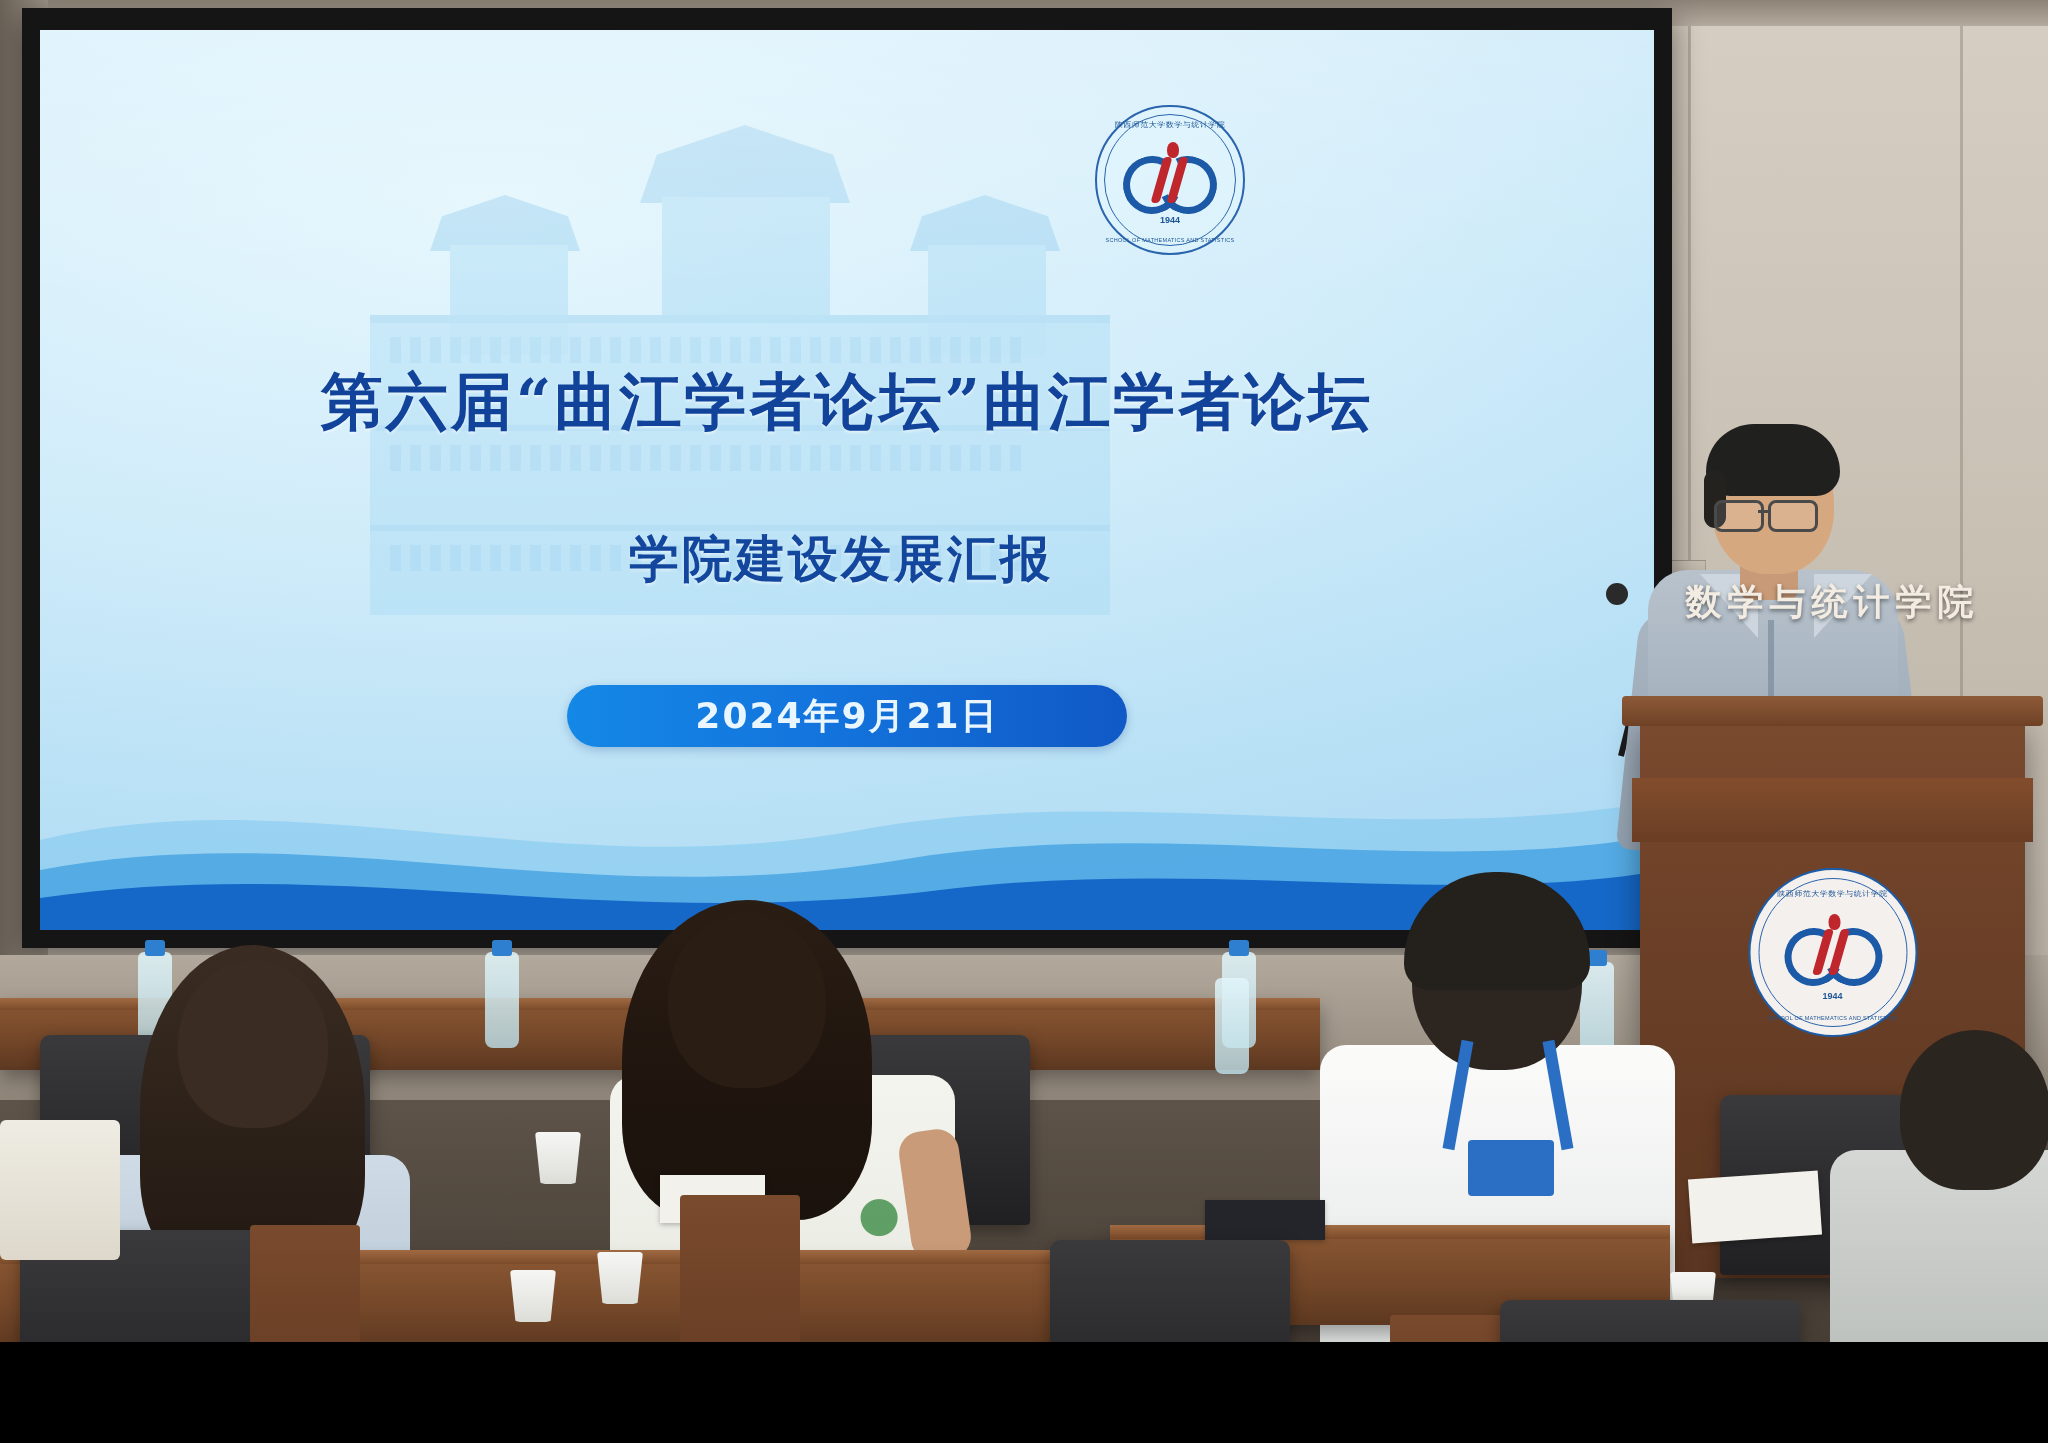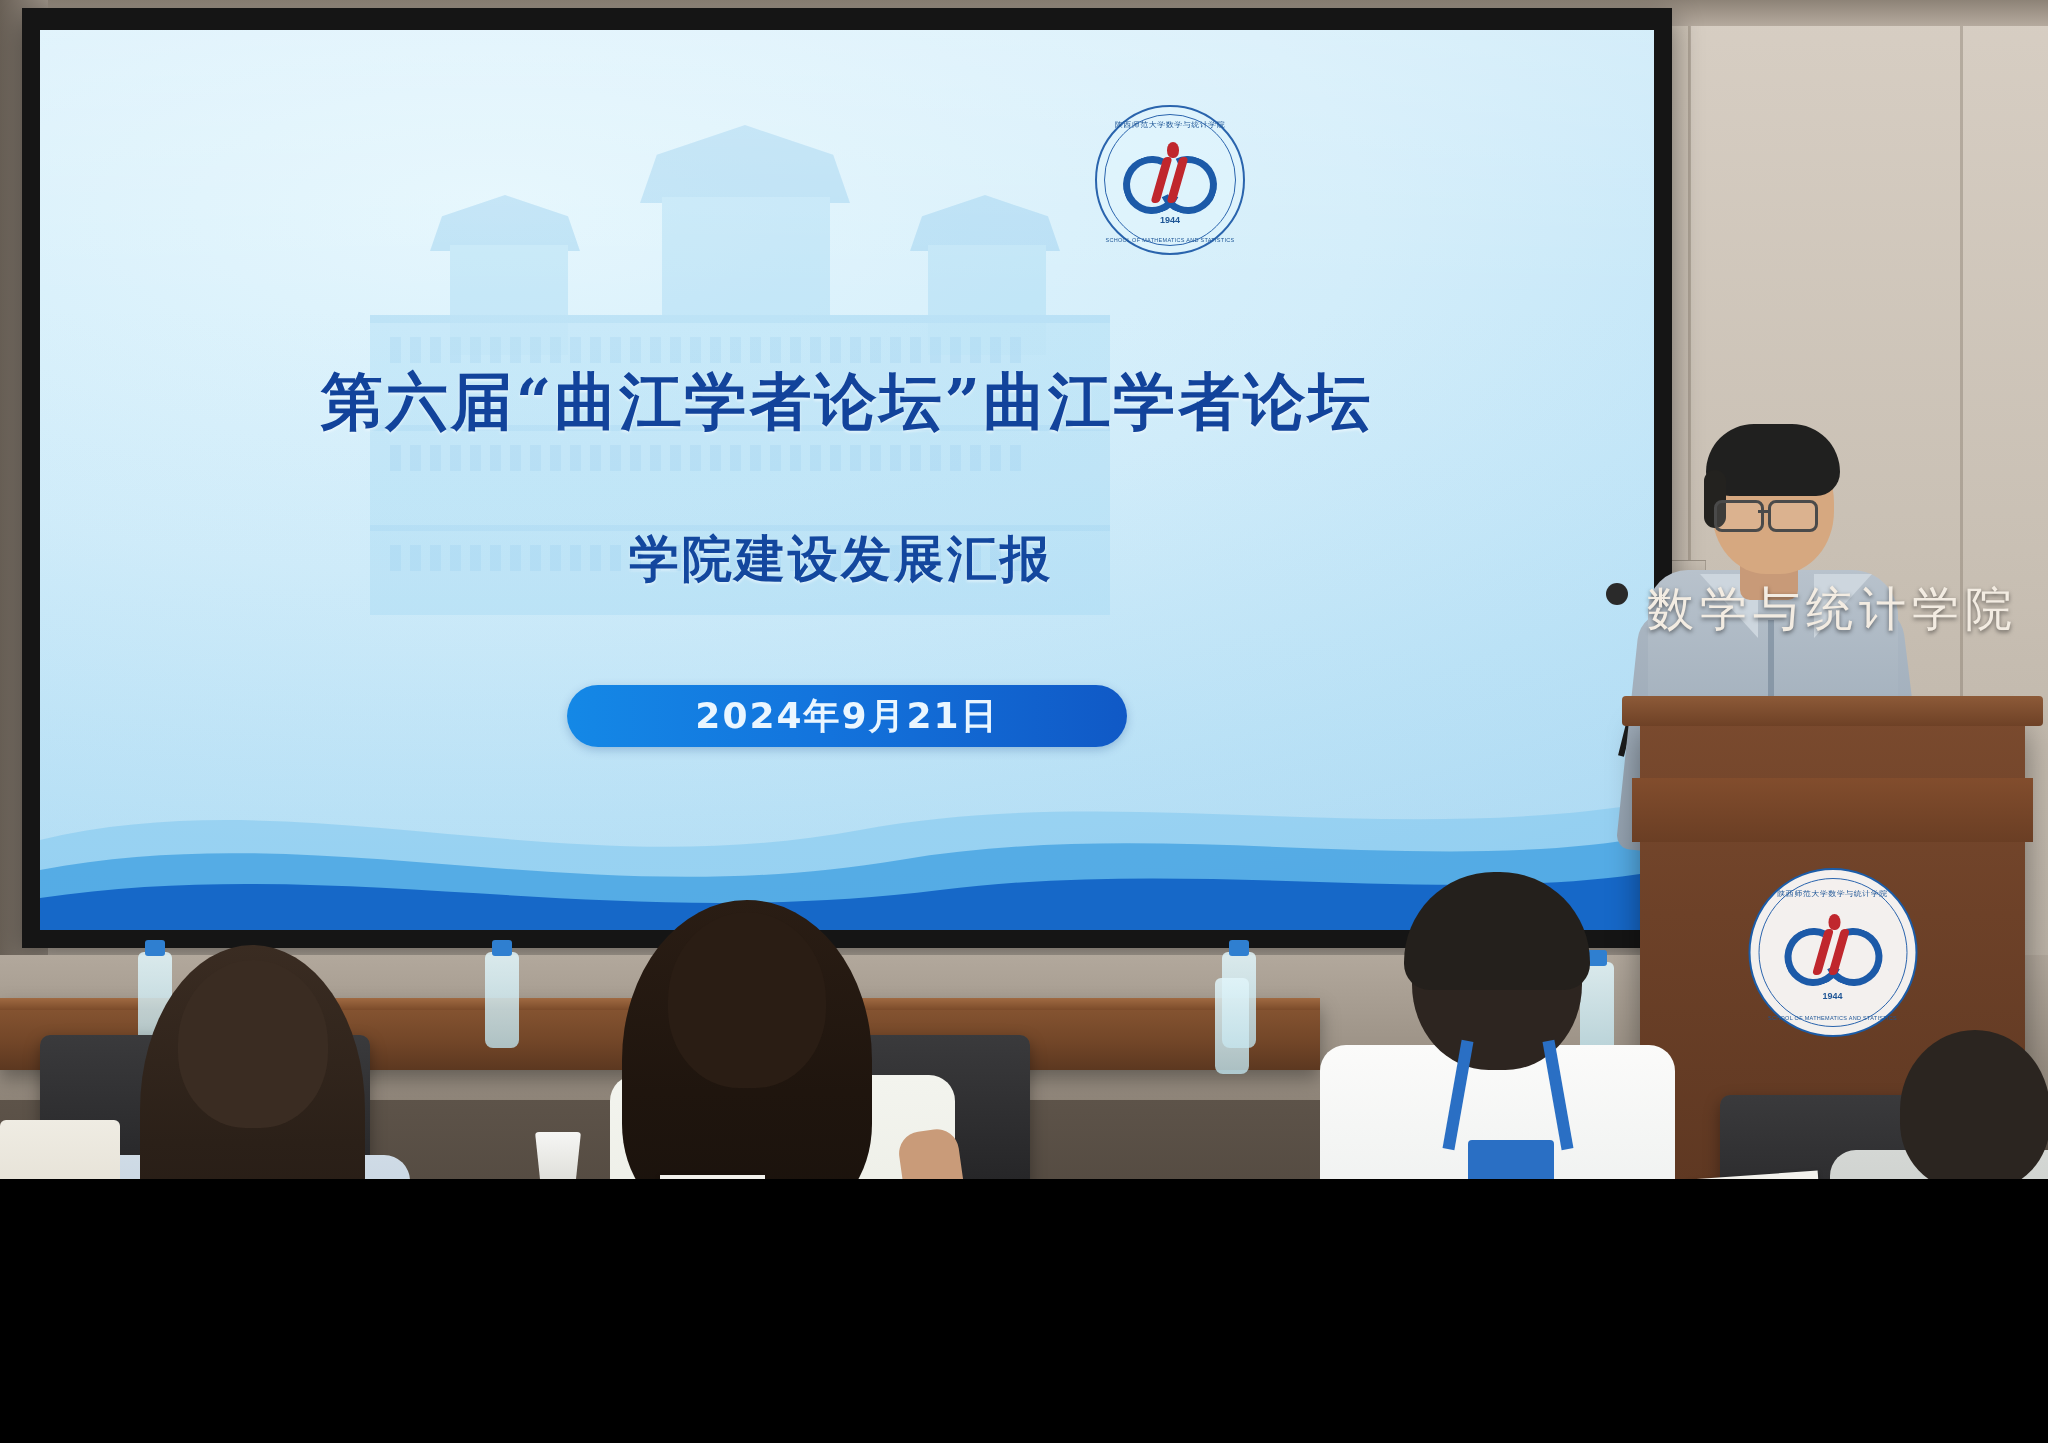--- a/index.html
+++ b/index.html
@@ -1,20 +1,20 @@
 <!DOCTYPE html>
 <html><head>
 <meta charset="utf-8">
 <style>
   html,body{margin:0;padding:0;background:#000;}
   body{font-family:"Liberation Sans","DejaVu Sans",sans-serif;}
 
   #scene{
     position:relative;
-    width:2048px;height:1179px;
+    width:2048px;height:1342px;
     overflow:hidden;
     background:#b9aea2;
   }
 
   
   .room-wall{
     position:absolute;left:0;top:0;width:2048px;height:1443px;
     background:
       linear-gradient(180deg,#cdc3b6 0%,#c6bcb0 40%,#bdb3a7 70%,#ada396 100%);
   }
@@ -190,21 +190,21 @@
     position:absolute;left:-18px;top:-22px;width:421px;height:30px;
     background:linear-gradient(180deg,#8d5a38,#6e4126);
     border-radius:4px;
   }
   .podium-band{
     position:absolute;left:-8px;top:60px;width:401px;height:64px;
     background:linear-gradient(180deg,#824d2d,#6a3e24);
   }
   .podium-text{
     position:absolute;left:0;right:0;top:-140px;text-align:center;
-    color:#f3ece2;font-size:47px;font-weight:400;letter-spacing:6px;
+    color:#f3ece2;font-size:36px;font-weight:700;letter-spacing:6px;
     font-family:"DejaVu Serif","Liberation Serif",serif;
     text-shadow:0 2px 4px rgba(0,0,0,.5);
   }
   .podium-logo{
     position:absolute;left:50%;transform:translateX(-50%);
     top:150px;width:165px;height:165px;border-radius:50%;
     border:2px solid #1b5ca8;background:rgba(255,255,255,.92);
   }
   .podium-logo .logo-ring2{left:8px;top:8px;right:8px;bottom:8px;}
   .podium-logo .logo-mark{left:34px;top:52px;width:98px;height:60px;}

